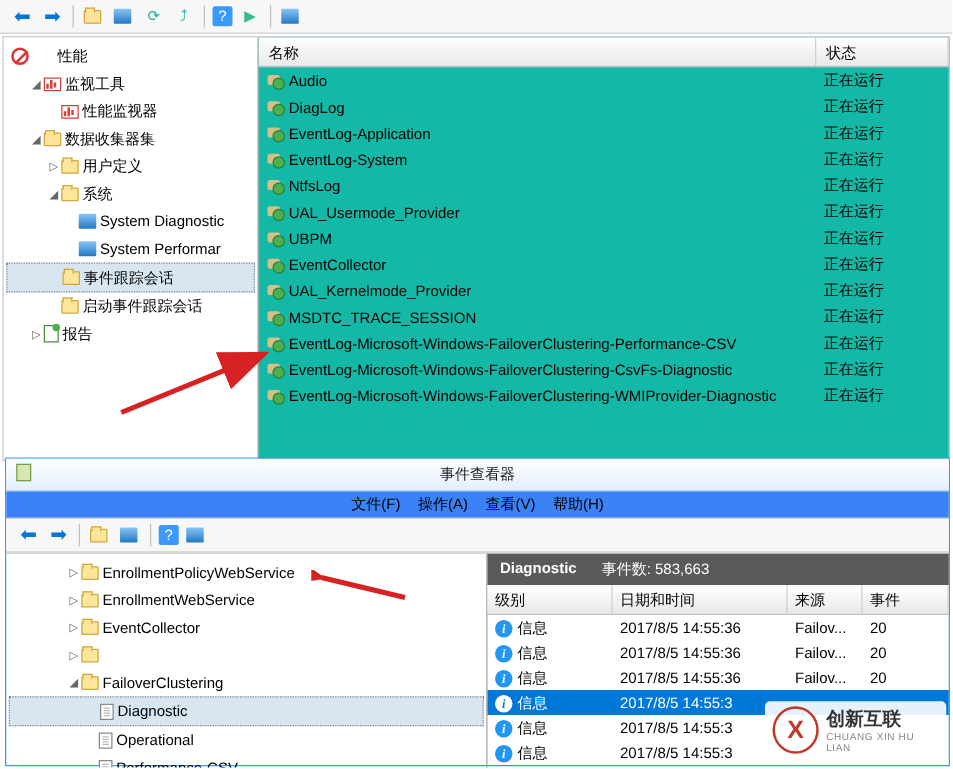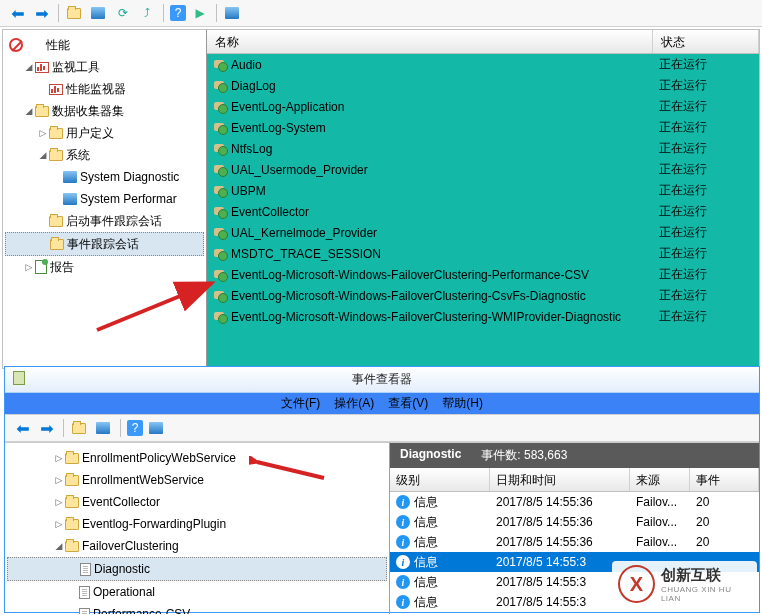--- a/index.html
+++ b/index.html
@@ -125,29 +125,29 @@
     <div class="tree-item ind3">
         <span class="expander"></span>
         <span class="tree-blue"></span>
         <span>System Diagnostic</span>
       </div>
     <div class="tree-item ind3">
         <span class="expander"></span>
         <span class="tree-blue"></span>
         <span>System Performar</span>
       </div>
+    <div class="tree-item ind2 sel">
+        <span class="expander"></span>
+        <span class="folder-ico"></span>
+        <span>事件跟踪会话</span>
+      </div>
     <div class="tree-item ind2">
         <span class="expander"></span>
         <span class="folder-ico"></span>
         <span>启动事件跟踪会话</span>
-      </div>
-    <div class="tree-item ind2 sel">
-        <span class="expander"></span>
-        <span class="folder-ico"></span>
-        <span>事件跟踪会话</span>
       </div>
     <div class="tree-item ind1">
         <span class="expander">▷</span>
         <span class="rpt-ico"></span>
         <span>报告</span>
       </div>
   </div>
 
   <div class="list-pane">
     <div class="list-header">
@@ -300,21 +300,20 @@
             <span>EnrollmentWebService</span>
           </div>
           <div class="tree-item ind3">
             <span class="expander">▷</span>
             <span class="folder-ico"></span>
             <span>EventCollector</span>
           </div>
           <div class="tree-item ind3">
             <span class="expander">▷</span>
             <span class="folder-ico"></span>
-            <span>Eventlog-ForwardingPlugin</span>
           </div>
           <div class="tree-item ind3">
             <span class="expander">◢</span>
             <span class="folder-ico"></span>
             <span>FailoverClustering</span>
           </div>
           <div class="tree-item ind4 sel">
             <span class="expander"></span>
             <span class="page-ico"></span>
             <span>Diagnostic</span>

